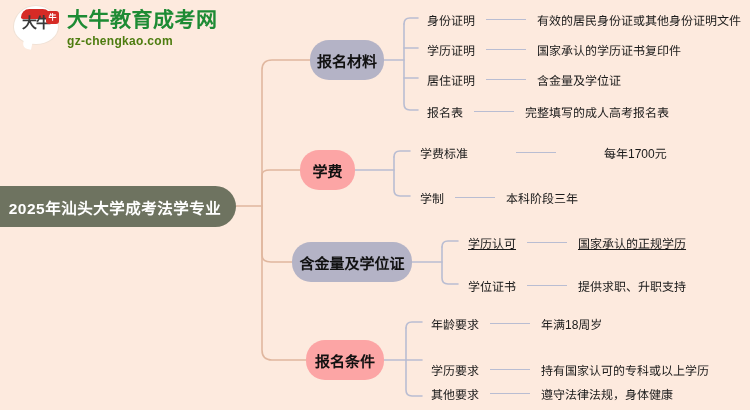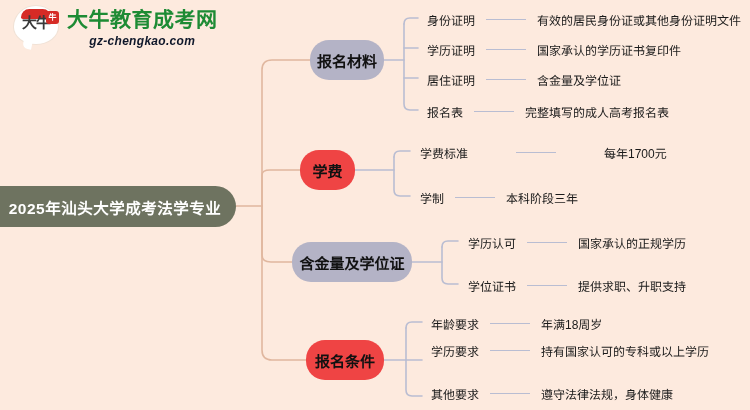--- a/index.html
+++ b/index.html
@@ -34,44 +34,43 @@
   .bubble-txt{
     position:absolute;left:0;top:9px;width:44px;text-align:center;
     font-size:15px;font-weight:bold;color:#3a3a3a;line-height:1.05;
     letter-spacing:-1px;
   }
   .seal{
     position:absolute;right:1px;top:5px;width:13px;height:13px;
     background:#d62b26;border-radius:3px;color:#fff;font-size:8px;
     line-height:13px;text-align:center;font-weight:bold;
   }
-  .logo-text{display:flex;flex-direction:column;justify-content:center;align-items:center;}
+  .logo-text{display:flex;flex-direction:column;justify-content:center;}
   .logo-title{
     font-size:21px;font-weight:bold;color:#1d8b34;letter-spacing:.5px;
     line-height:1.1;
   }
   .logo-sub{
-    font-size:12px;font-weight:bold;color:#0f172a;letter-spacing:.3px;
+    font-size:12px;font-weight:bold;color:#4d7c0f;letter-spacing:.3px;
     margin-top:2px;
-    font-style:italic;
   }
 
   
   .node{
     position:absolute;display:flex;align-items:center;justify-content:center;
     font-weight:bold;color:#111;text-align:center;
     box-sizing:border-box;
   }
   .node.root{
     background:#6e7360;color:#ffffff;
     border-radius:0 22px 22px 0;
     font-size:15.5px;letter-spacing:.5px;
   }
   .node.lav{background:#b4b3c6;border-radius:19px;font-size:15px;}
-  .node.tan{background:#ef4444;border-radius:19px;font-size:15px;}
+  .node.tan{background:#fca5a5;border-radius:19px;font-size:15px;}
 
   
   .leaf{
     position:absolute;display:flex;align-items:center;white-space:nowrap;
     font-size:12px;color:#1a1a1a;
   }
   .leaf .k{font-weight:normal;}
   .leaf .dash{
     display:inline-block;width:40px;height:0;
     border-top:1.6px solid #b9bdd2;margin:0 11px;
@@ -171,37 +170,37 @@
     <span class="k">学费标准</span>
     <span class="dash"></span>
     <span class="v">每年1700元</span>
   </div>
   <div class="leaf" style="left:420px;top:189px;">
     <span class="k">学制</span>
     <span class="dash"></span>
     <span class="v">本科阶段三年</span>
   </div>
 
-  <div class="leaf" style="left:468px;top:234px;">
+  <div class="leaf" style="left:468px;top:234px;text-decoration:underline;">
     <span class="k">学历认可</span>
     <span class="dash"></span>
     <span class="v">国家承认的正规学历</span>
   </div>
   <div class="leaf" style="left:468px;top:277px;">
     <span class="k">学位证书</span>
     <span class="dash"></span>
     <span class="v">提供求职、升职支持</span>
   </div>
 
   <div class="leaf" style="left:431px;top:315px;text-align:right;">
     <span class="k">年龄要求</span>
     <span class="dash"></span>
     <span class="v">年满18周岁</span>
   </div>
-  <div class="leaf" style="left:431px;top:342px;">
+  <div class="leaf" style="left:431px;top:361px;">
     <span class="k">学历要求</span>
     <span class="dash"></span>
     <span class="v">持有国家认可的专科或以上学历</span>
   </div>
   <div class="leaf" style="left:431px;top:385px;text-align:right;">
     <span class="k">其他要求</span>
     <span class="dash"></span>
     <span class="v">遵守法律法规，身体健康</span>
   </div>
 

